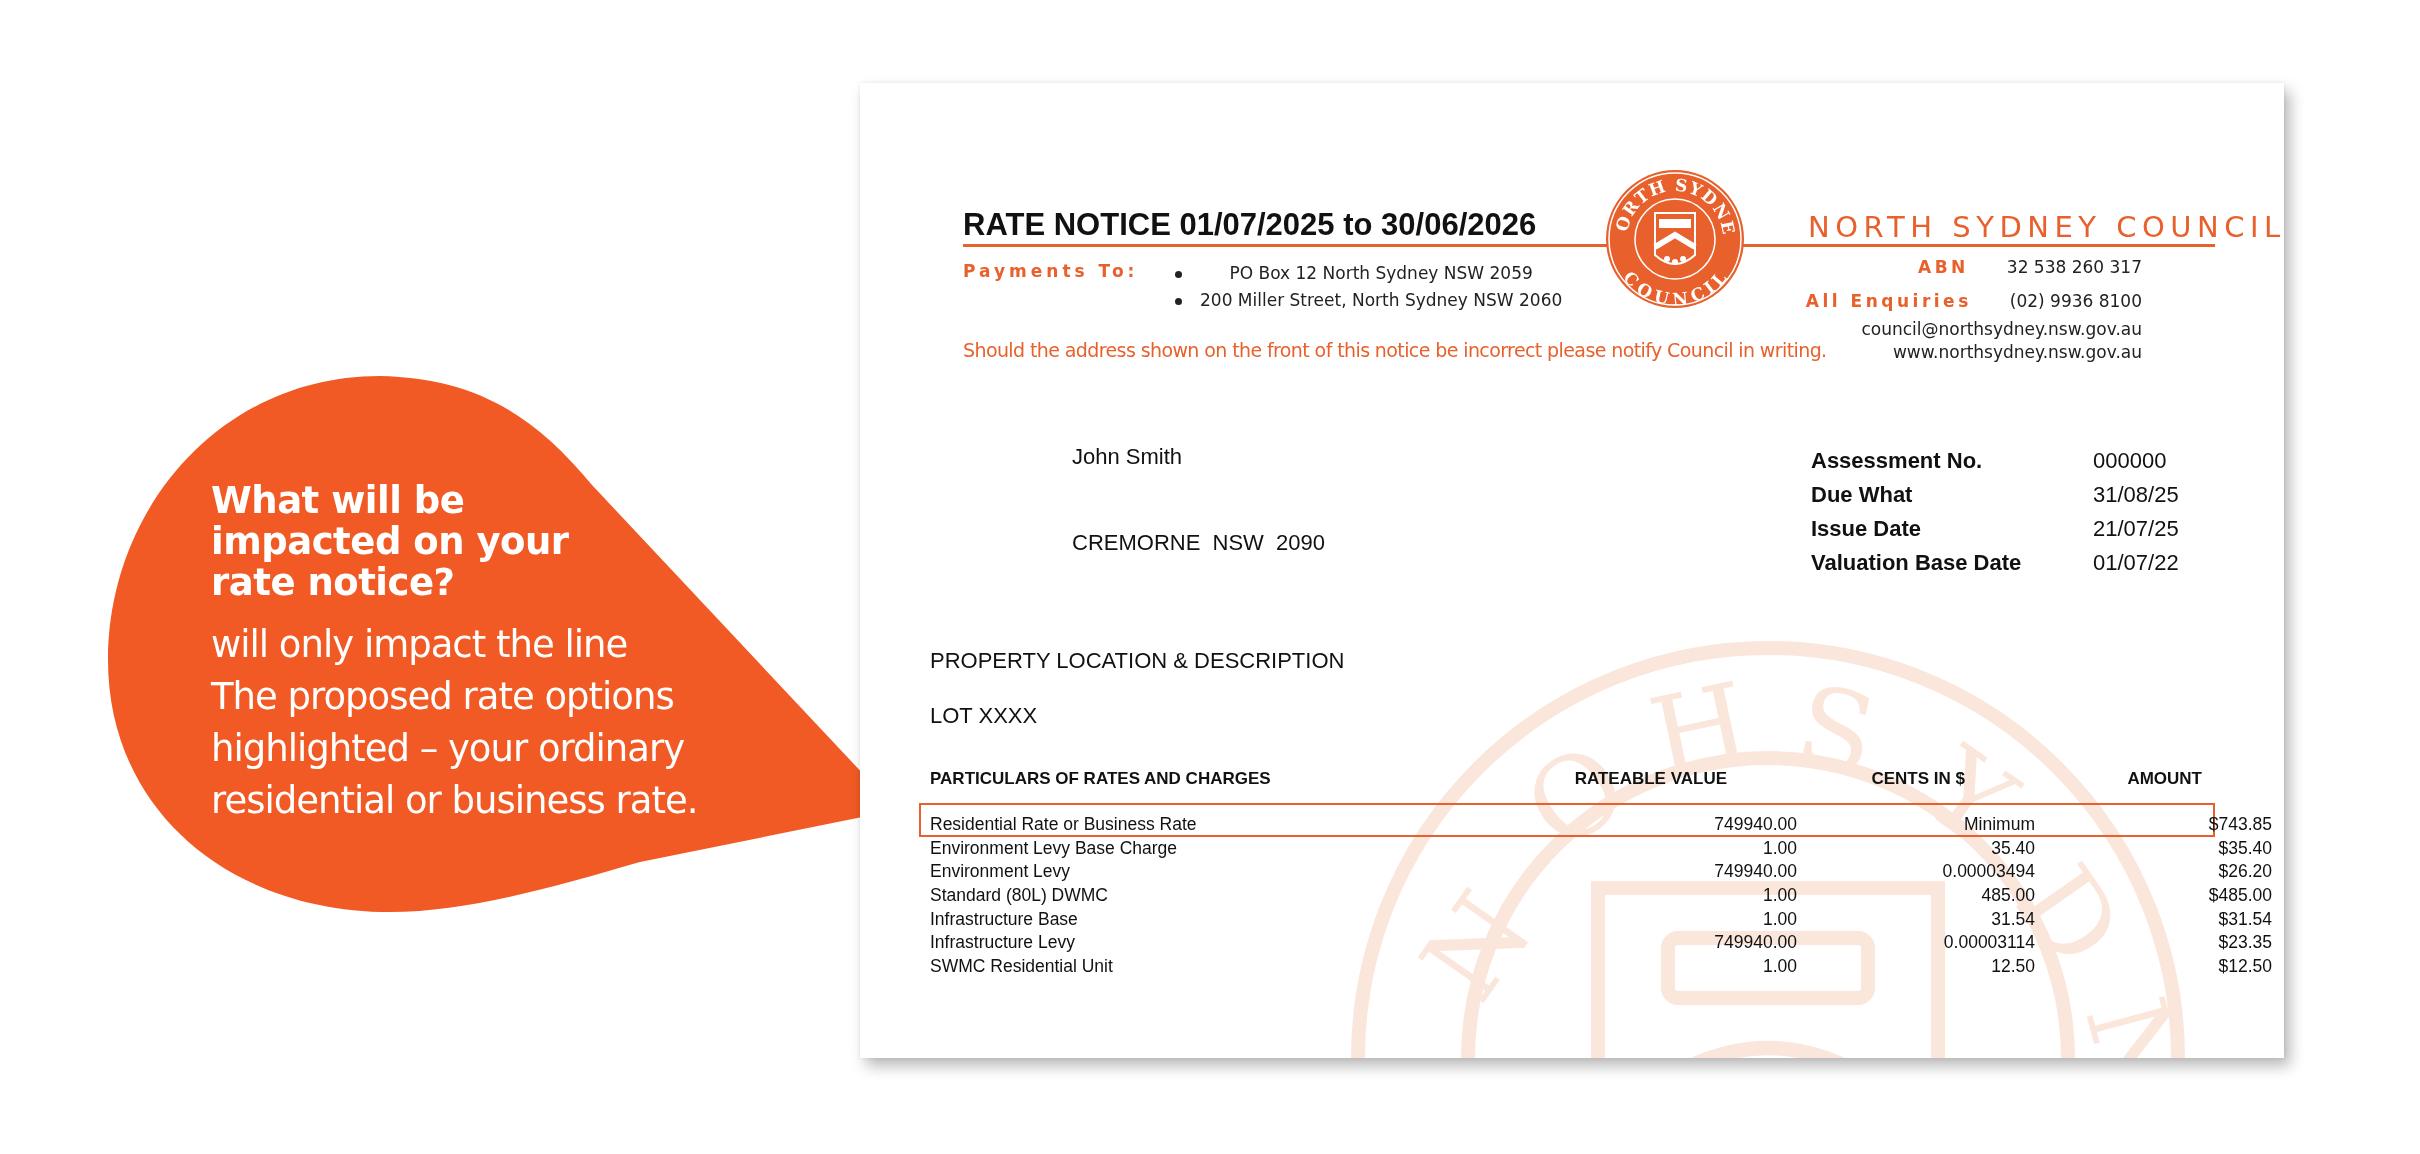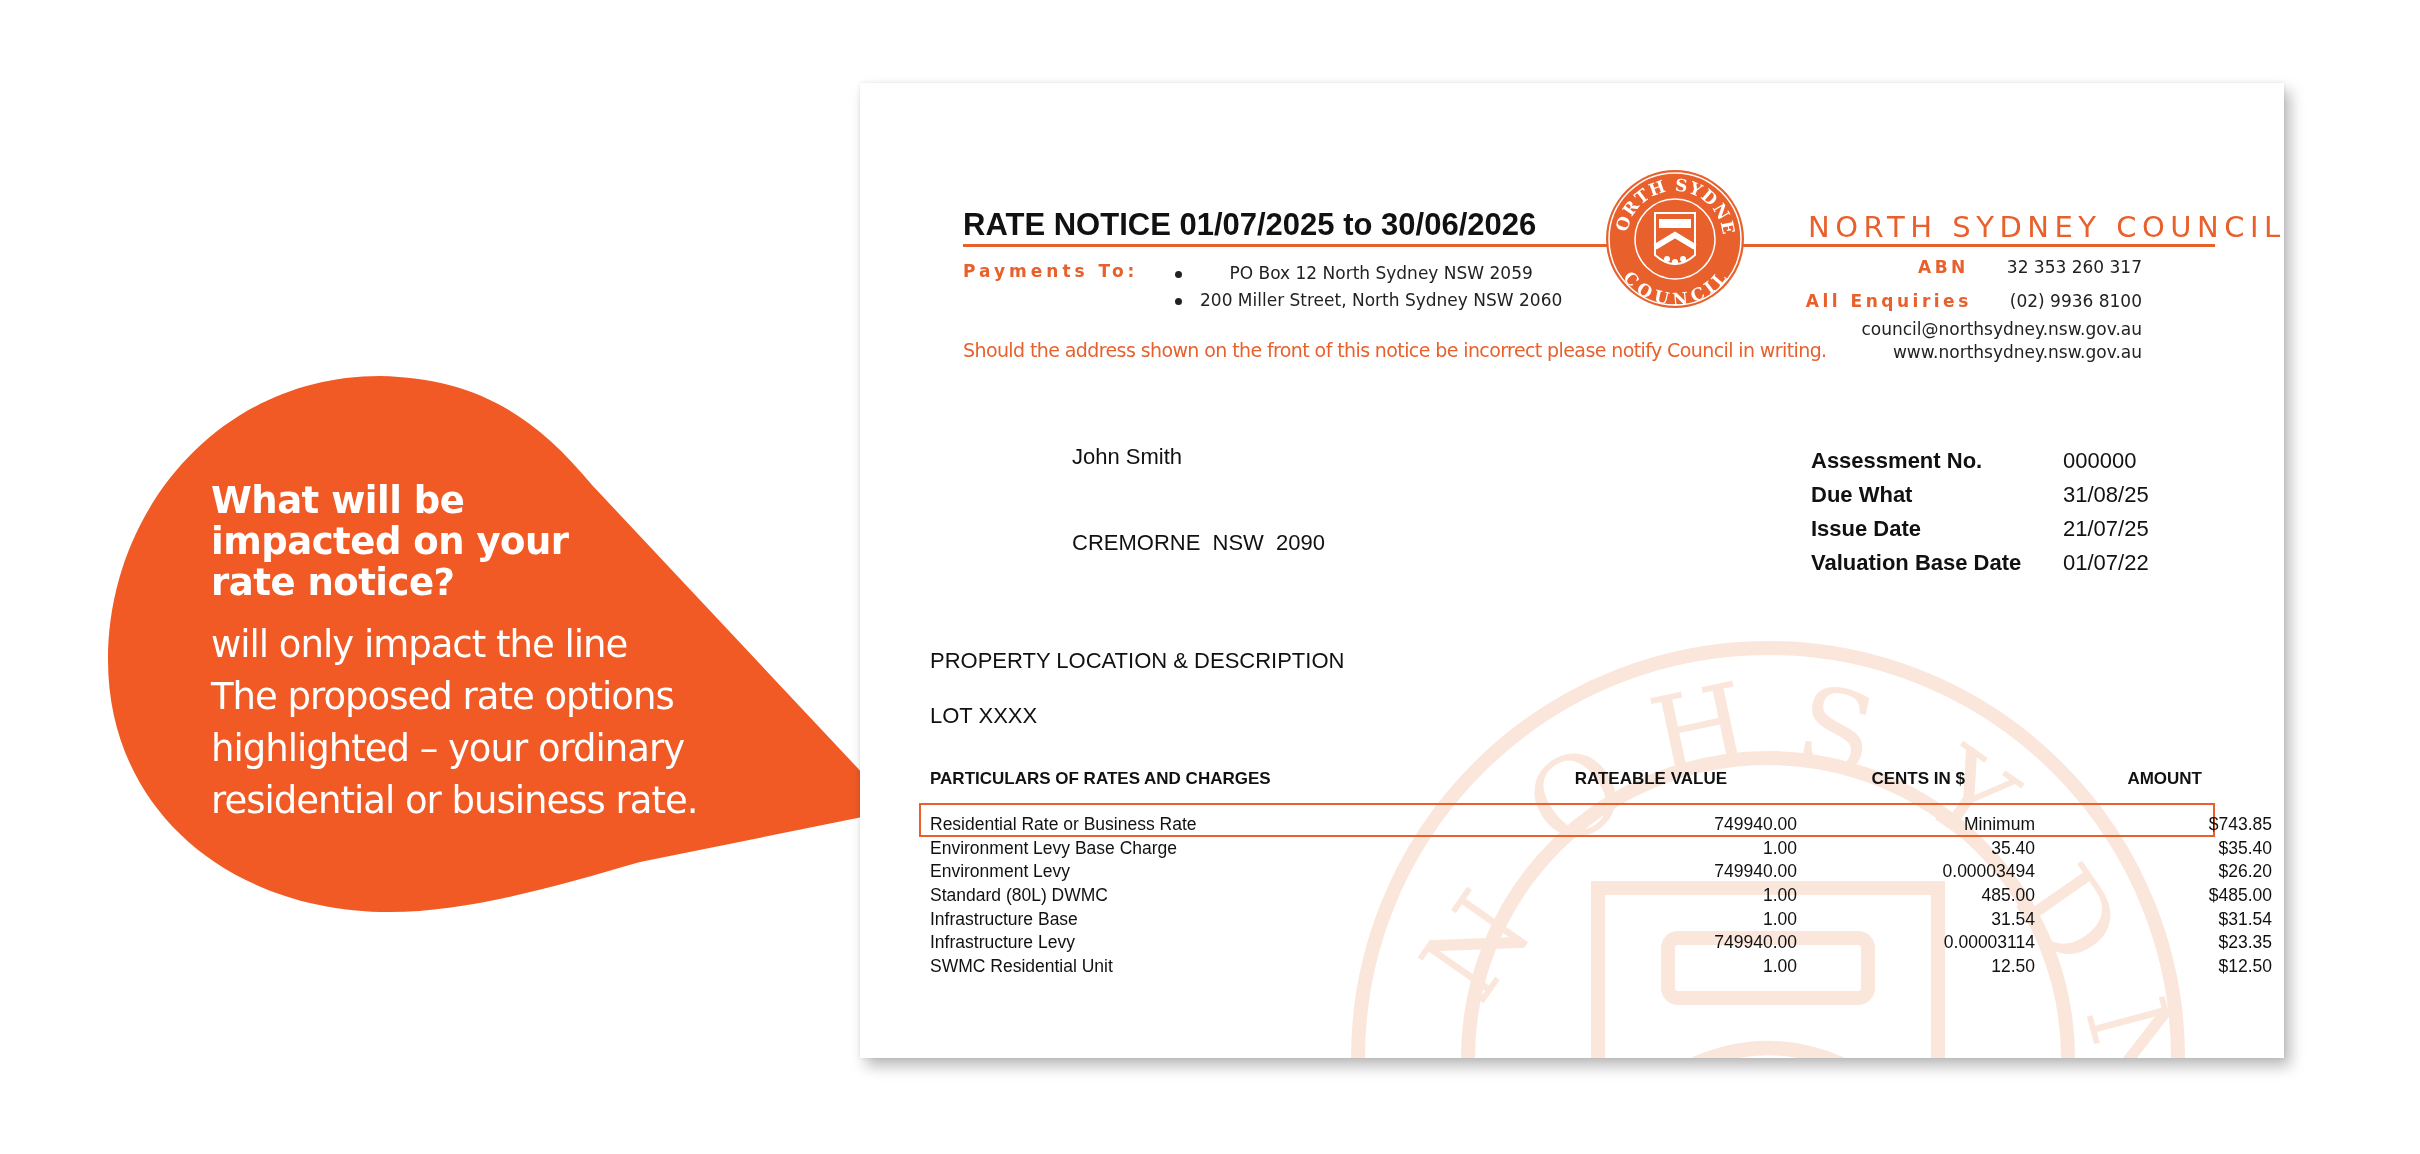--- a/index.html
+++ b/index.html
@@ -38,21 +38,21 @@
   .pay-list li::before { content:""; position:absolute; left:0; top:11px; width:7px; height:7px; border-radius:50%; background:#222; }
 
   .contact-row { position:absolute; right:142px; white-space:nowrap; font-family:"DejaVu Sans", sans-serif; color:#222; font-size:17px; }
   .contact-label { color:#e8602c; letter-spacing:3.5px; font-weight:bold; display:inline-block; margin-right:38px; }
   .disclaimer { left:103px; top:256px; font-size:19px; color:#e8602c; white-space:nowrap; font-family:"DejaVu Sans", sans-serif; letter-spacing:-0.6px; }
 
   .owner-name { left:212px; top:361px; font-size:22px; color:#111; }
   .owner-suburb { left:212px; top:447px; font-size:22px; color:#111; white-space:pre; }
 
   .assess { left:951px; top:361px; }
-  .assess-row { display:flex; height:34px; font-size:22px; color:#111; align-items:center; }
+  .assess-row { display:flex; height:34px; font-size:22px; color:#111; align-items:center;gap:30px; }
   .assess-label { width:252px; font-weight:bold; }
 
   .prop-head { left:70px; top:565px; font-size:22px; font-weight:normal; color:#111; }
   .prop-line { left:70px; font-size:22px; color:#111; white-space:pre; }
 
   .tbl-head { top:686px; font-size:17px; font-weight:bold; color:#111; white-space:nowrap; }
   .tbl { position:absolute; left:70px; top:729px; width:1272px; }
   .trow { position:relative; height:23.7px; font-size:17.5px; color:#111; }
   .trow span { position:absolute; top:2px; white-space:nowrap; }
   .c-desc { left:0; }
@@ -139,21 +139,21 @@
 
   <div class="abs council-name">NORTH SYDNEY COUNCIL</div>
 
   <div class="abs pay-label">Payments To:</div>
   <ul class="abs pay-list">
     <li>PO Box 12 North Sydney NSW 2059</li>
     <li>200 Miller Street, North Sydney NSW 2060</li>
   </ul>
 
   <div class="contact-row" style="top:174px;">
-    <span class="contact-label">ABN</span><span>32 353 260 317</span>
+    <span class="contact-label">ABN</span><span>32 538 260 317</span>
   </div>
   <div class="contact-row" style="top:208px;">
     <span class="contact-label">All Enquiries</span><span>(02) 9936 8100</span>
   </div>
   <div class="contact-row" style="top:236px;">
     <span>council@northsydney.nsw.gov.au</span>
   </div>
   <div class="contact-row" style="top:259px;">
     <span>www.northsydney.nsw.gov.au</span>
   </div>

